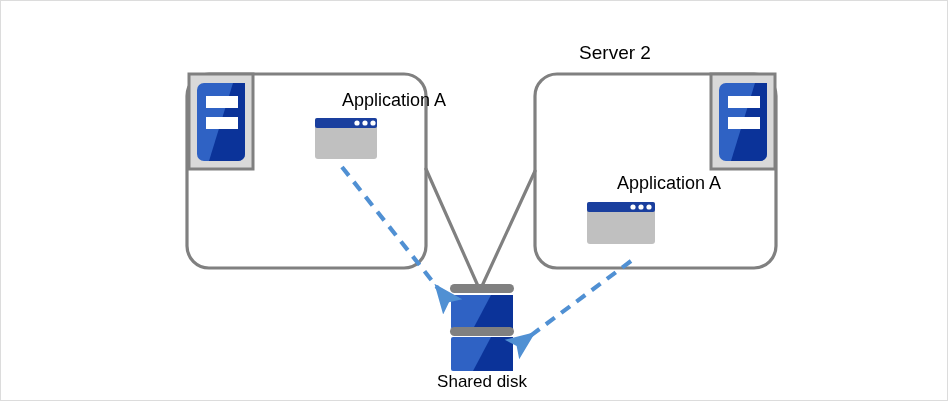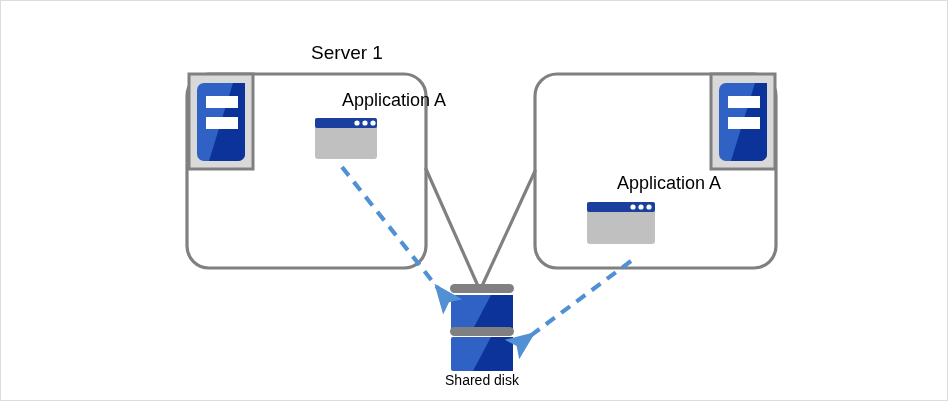--- a/index.html
+++ b/index.html
@@ -34,21 +34,21 @@
     text-align: center;
   }
   .server-title {
     font-size: 19px;
   }
   .app-title {
     font-size: 18px;
     text-align: right;
   }
   .disk-title {
-    font-size: 14px;
+    font-size: 17px;
   }
 </style>
 </head>
 <body>
 
 <div id="canvas">
 
   <svg id="diagram-svg" viewBox="0 0 948 401" xmlns="http://www.w3.org/2000/svg">
 
     <defs>
@@ -111,22 +111,22 @@
       <path d="M512,336 L490,336 L472,370 L512,370 Z" fill="#0b3399"></path>
     </g>
 
     <g>
       <path d="M341,166 L447,300" fill="none" stroke="#5090d3" stroke-width="4.2" stroke-dasharray="11 8" marker-end="url(#dash-arrow)"></path>
       <path d="M630,260 L517,344" fill="none" stroke="#5090d3" stroke-width="4.2" stroke-dasharray="11 8" marker-end="url(#dash-arrow)"></path>
     </g>
 
   </svg>
 
-  <div class="label server-title" style="left: 246px; top: 41px; width: 200px;">Server 1</div>
 
   <div class="label app-title" style="left: 245px; top: 89px; width: 200px;">Application A</div>
 
+  <div class="label server-title" style="left: 514px; top: 41px; width: 200px;">Server 2</div>
 
   <div class="label app-title" style="left: 520px; top: 172px; width: 200px;">Application A</div>
 
   <div class="label disk-title" style="left: 381px; top: 371px; width: 200px;">Shared disk</div>
 
 </div>
 
 </body></html>

